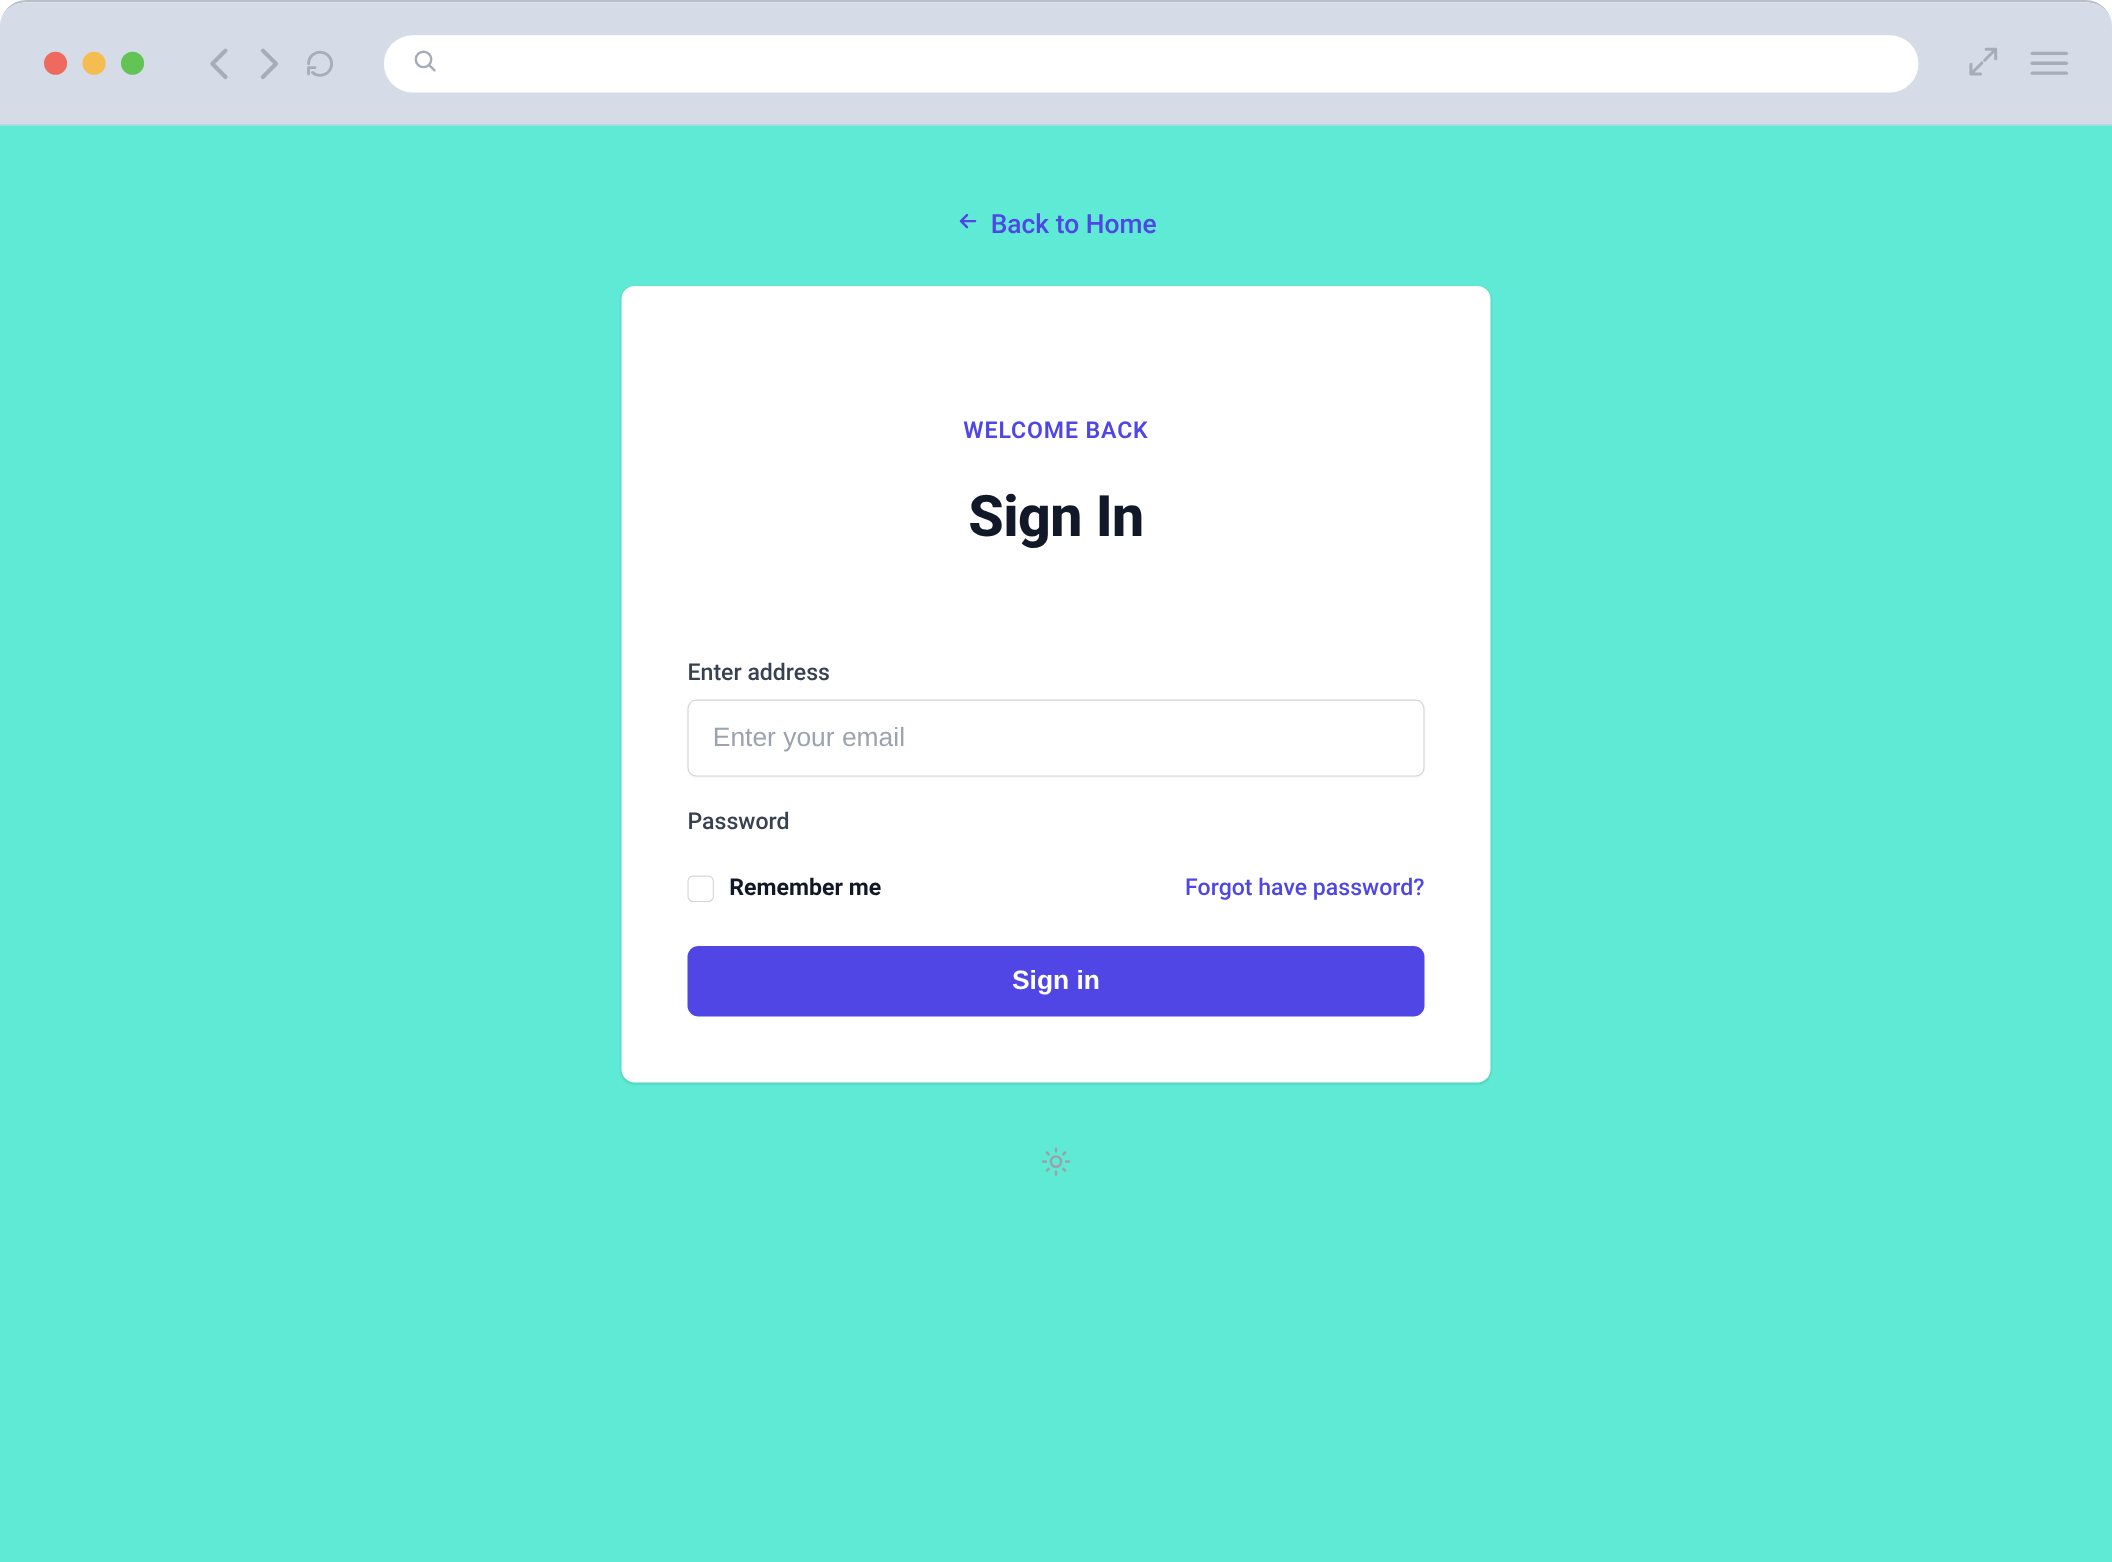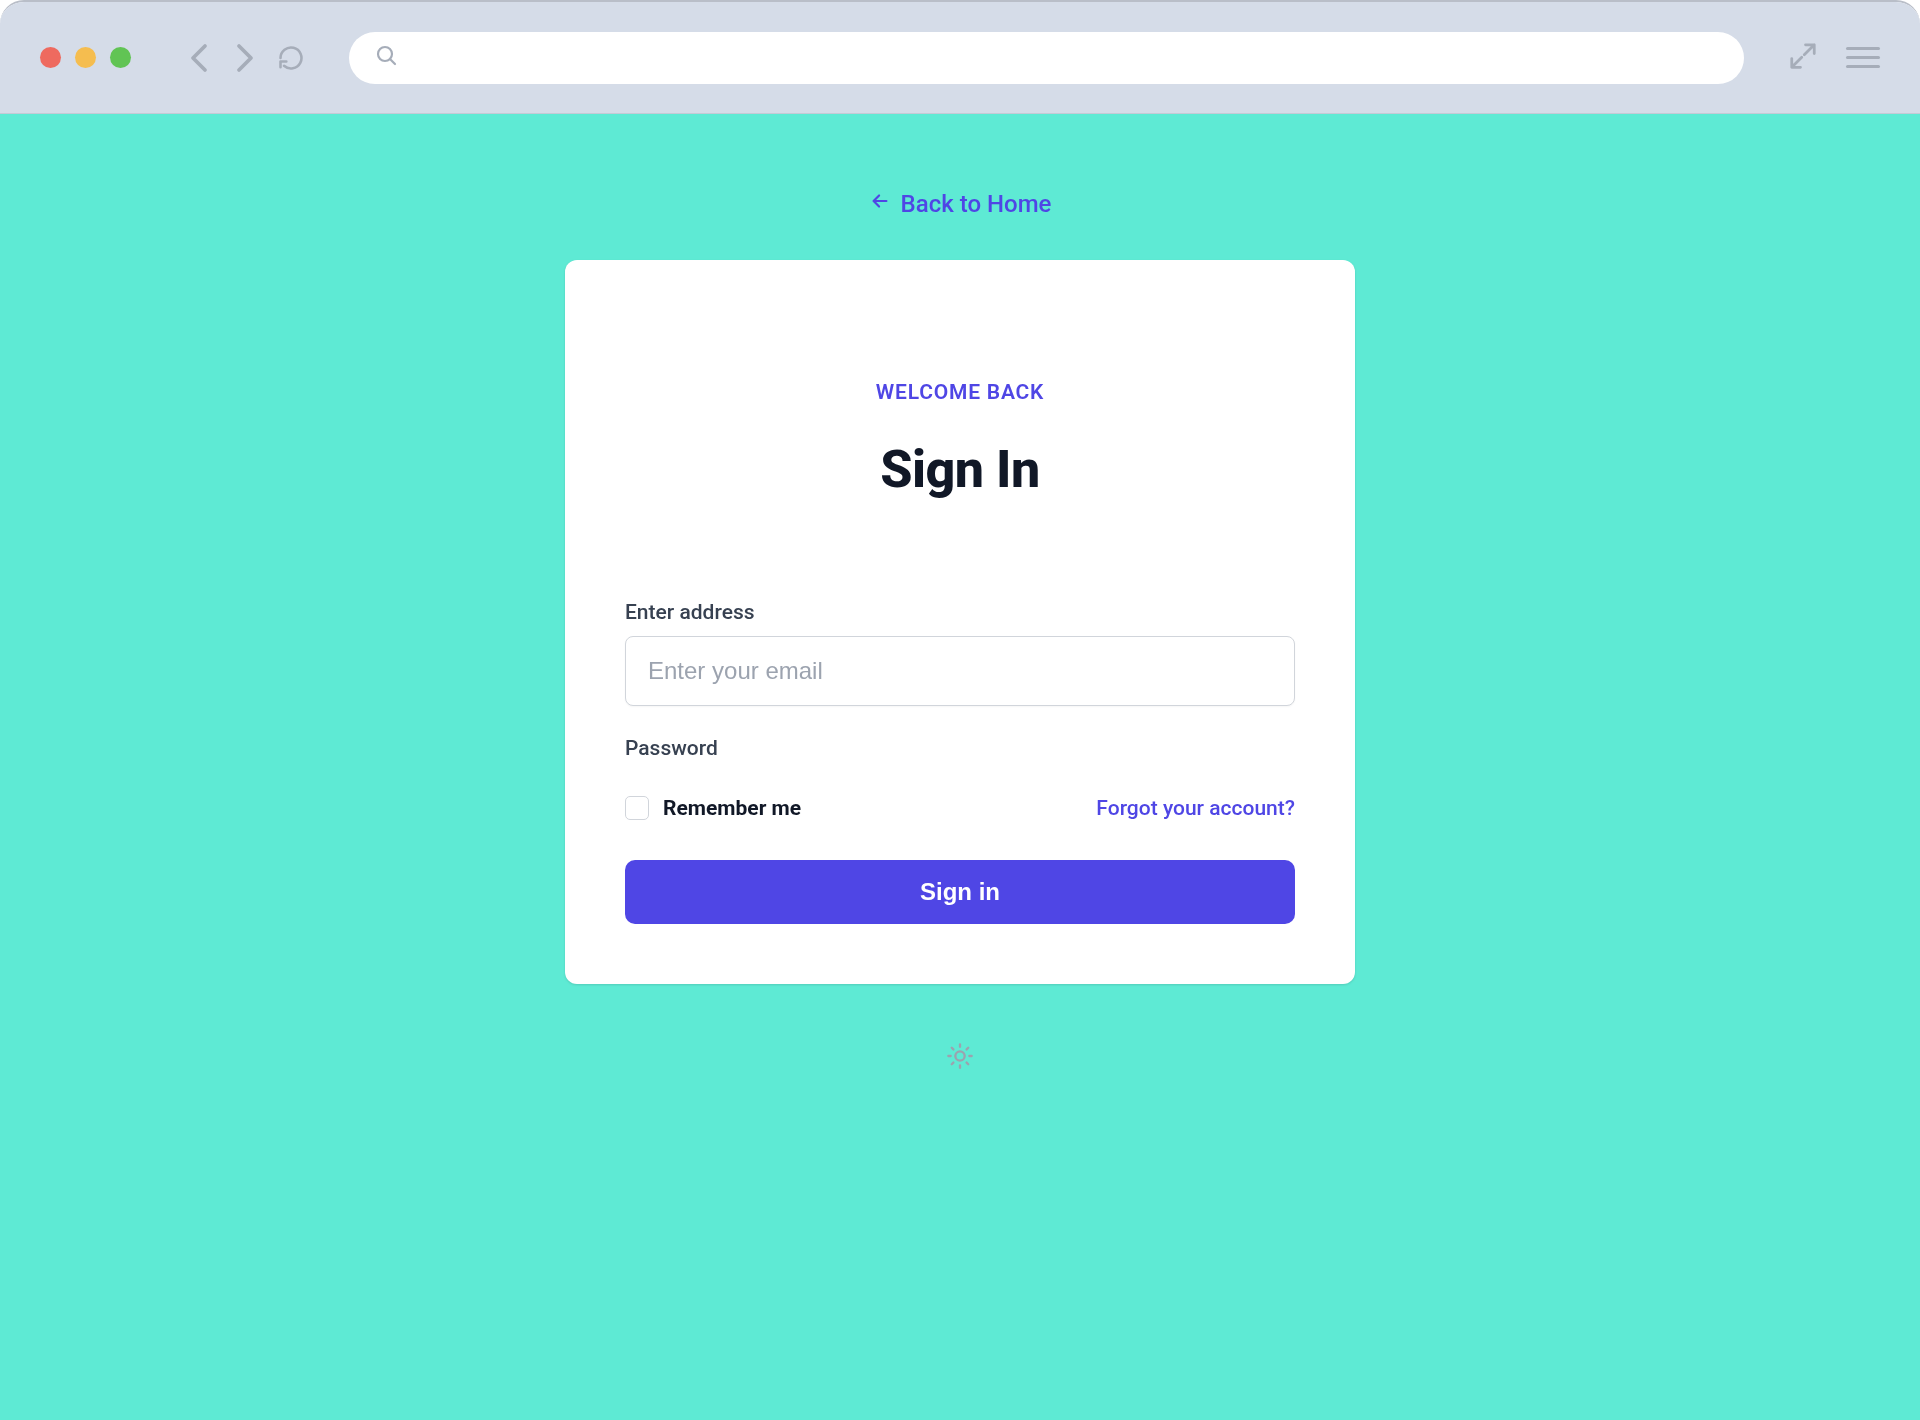--- a/index.html
+++ b/index.html
@@ -278,21 +278,21 @@
 
       <div class="form-group">
         <label class="label">Password</label>
       </div>
 
       <div class="row">
         <label class="checkbox-wrap">
           <span class="checkbox"></span>
           <span class="checkbox-label">Remember me</span>
         </label>
-        <a class="link">Forgot your account?</a>
+        <a class="link">Forgot have password?</a>
       </div>
 
       <button class="submit-btn">Sign in</button>
 
     </div>
 
     <div class="theme-toggle">
       <span>
         <svg width="28" height="28" viewBox="0 0 24 24" fill="none">
             <circle cx="12" cy="12" r="4" stroke="currentColor" stroke-width="2"></circle>

